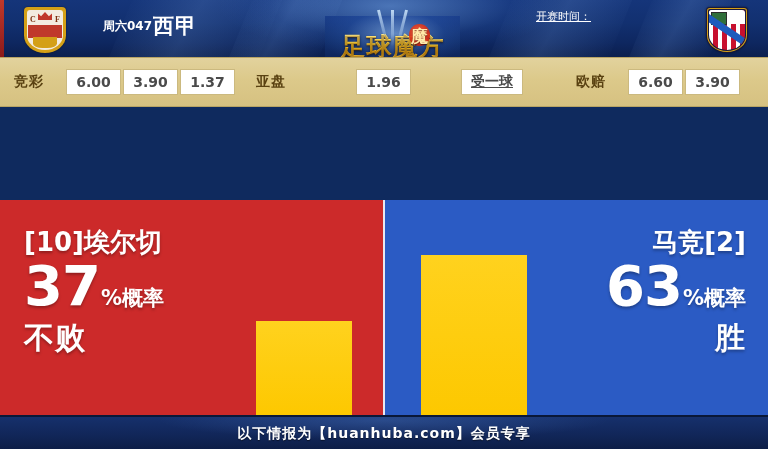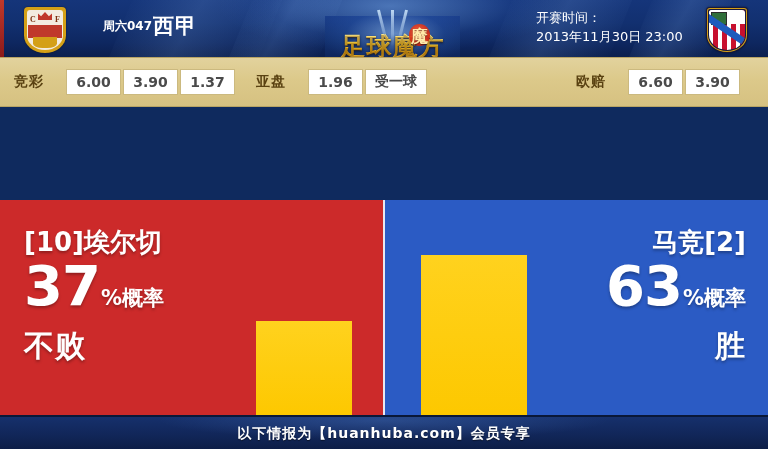--- a/index.html
+++ b/index.html
@@ -152,22 +152,23 @@
     position: absolute;
     left: 153px; top: 12px;
     font-size: 21px;
     font-weight: bold;
     color: #ffffff;
     letter-spacing: 1px;
   }
   .hdr-time-label {
     position: absolute;
     left: 536px; top: 9px;
-    font-size: 13px;
-    color: #ffffff;
+    font-size: 11px;
+    color: #ffffff;
+    text-decoration: underline;
   }
   .hdr-time-value {
     position: absolute;
     left: 536px; top: 28px;
     font-size: 13px;
     color: #ffffff;
   }
 
   
   .logo-box {
@@ -229,21 +230,21 @@
     border-bottom: 1px solid #b9a465;
   }
   .odds-group {
     position: absolute;
     top: 11px;
     display: flex;
     align-items: stretch;
     height: 26px;
   }
   .odds-group.g1 { left: 14px; }
-  .odds-group.g2 { left: 256px; }
+  .odds-group.g2 { left: 256px; gap: 48px; }
   .odds-group.g3 { left: 552px; margin-left: 24px; }
 
   .odds-label {
     display: flex;
     align-items: center;
     padding-right: 22px;
     font-size: 14px;
     font-weight: bold;
     color: #5a4212;
     letter-spacing: 1px;
@@ -255,21 +256,21 @@
     background: #ffffff;
     border: 1px solid #cbb97f;
     display: flex;
     align-items: center;
     justify-content: center;
     font-size: 14px;
     font-weight: bold;
     color: #4a4a4a;
     font-family: "DejaVu Sans", "Liberation Sans", sans-serif;
   }
-  .odds-cell.wide { min-width: 52px; }
+  .odds-cell.wide { min-width: 52px; text-decoration: underline; }
 
   
   .banner {
     position: absolute;
     left: 0; top: 105px;
     width: 768px; height: 95px;
   }
   .banner-left {
     position: absolute; left: 0; top: 0;
     width: 384px; height: 95px;
@@ -367,21 +368,21 @@
   }
   .prob-unit {
     font-size: 21px;
     font-weight: bold;
     margin-left: 1px;
   }
   .outcome {
     font-size: 30px;
     font-weight: bold;
     line-height: 36px;
-    margin-top: 12px;
+    margin-top: 4px;
     letter-spacing: 1px;
   }
 
   
   .footer {
     position: absolute;
     left: 0; top: 415px;
     width: 768px; height: 34px;
     background:
       radial-gradient(ellipse 300px 26px at 50% 10%, rgba(90,140,220,0.30) 0%, rgba(0,0,0,0) 75%),
@@ -429,21 +430,20 @@
     <div class="logo-box">
       <div class="logo-ray" style="left:52px; transform:rotate(-14deg);"></div>
       <div class="logo-ray" style="left:66px; transform:rotate(0deg);"></div>
       <div class="logo-ray" style="left:80px; transform:rotate(14deg);"></div>
       <div class="logo-text">足球魔方</div>
       <div class="logo-accent"></div>
       <div class="logo-accent-glyph">魔</div>
     </div>
 
     <div class="hdr-time-label">开赛时间：</div>
-    <div class="hdr-time-value">2013年11月30日 23:00</div>
 
     <div class="crest right">
       <div class="crest-shield">
         <div class="atl-outer"></div>
         <div class="atl-inner">
           <div class="atl-top"></div>
           <div class="atl-bearfield"></div>
           <div class="atl-diag"></div>
         </div>
         <div class="atl-gold"></div>

